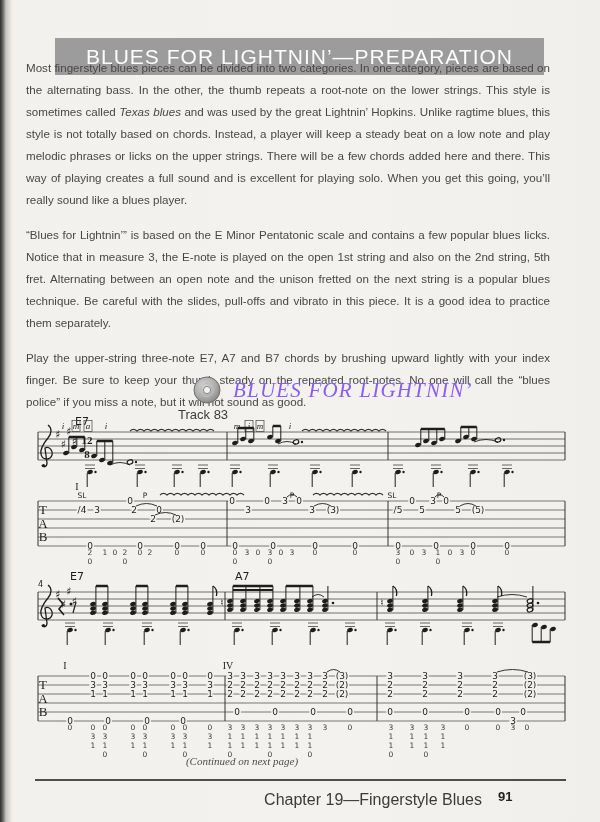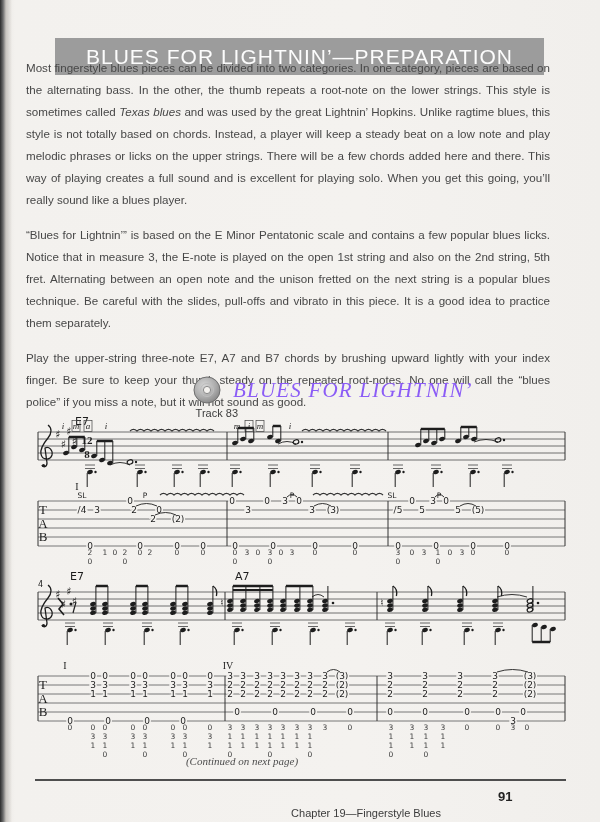--- a/index.html
+++ b/index.html
@@ -8,32 +8,32 @@
        font-family:"Liberation Sans",sans-serif;}
   .binding{position:absolute;left:0;top:0;width:12px;height:822px;
        background:linear-gradient(90deg,#2b2b2b 0px,#6b6b6b 3px,#c9c5c0 6px,rgba(200,196,190,0) 12px);}
   .banner{position:absolute;left:55px;top:38px;width:489px;height:37px;background:#9c9c9c;
        color:#fcfcfc;font-size:21px;letter-spacing:1px;text-align:center;line-height:37px;}
   .bodytext{position:absolute;left:26px;top:57px;width:524px;color:#474747;
        font-size:11.6px;line-height:22px;text-align:justify;}
   .bodytext p{margin:0 0 13px 0;}
   .bodytext .it{font-style:italic;}
   .cd-svg{position:absolute;left:190px;top:375px;}
-  .tracklbl{position:absolute;left:178px;top:407px;width:60px;text-align:right;
-       font-size:11px;color:#3c3c3c;}
+  .tracklbl{position:absolute;left:178px;top:407px;width:60px;text-align:left;
+       font-size:13px;color:#3c3c3c;}
   .piecetitle{position:absolute;left:233px;top:378px;font-style:italic;font-size:21px;
        letter-spacing:1.2px;color:#8b5cf6;font-family:Liberation Serif, serif;}
   .scoresvg{position:absolute;left:30px;}
   #sys1{top:415px;}
   #sys2{top:568px;}
   .continued{position:absolute;left:0;top:755px;width:484px;text-align:center;
        font-style:italic;font-size:11px;color:#4d4d4d;font-family:"Liberation Serif",serif;}
   .rule{position:absolute;left:35px;top:779px;width:531px;height:2px;background:#4e4e4e;}
-  .chapter{position:absolute;left:250px;top:791px;width:232px;text-align:center;
-       font-size:11px;color:#3b3b3b;margin-top:16px;}
+  .chapter{position:absolute;left:250px;top:791px;width:232px;text-align:right;
+       font-size:16px;color:#3b3b3b;}
   .pagenum{position:absolute;left:498px;top:789px;width:40px;font-size:13px;
        font-weight:bold;color:#222;}
 </style>
 </head>
 <body>
 
 <div class="binding"></div>
 
 <div class="banner">BLUES FOR LIGHTNIN’—PREPARATION</div>
 

